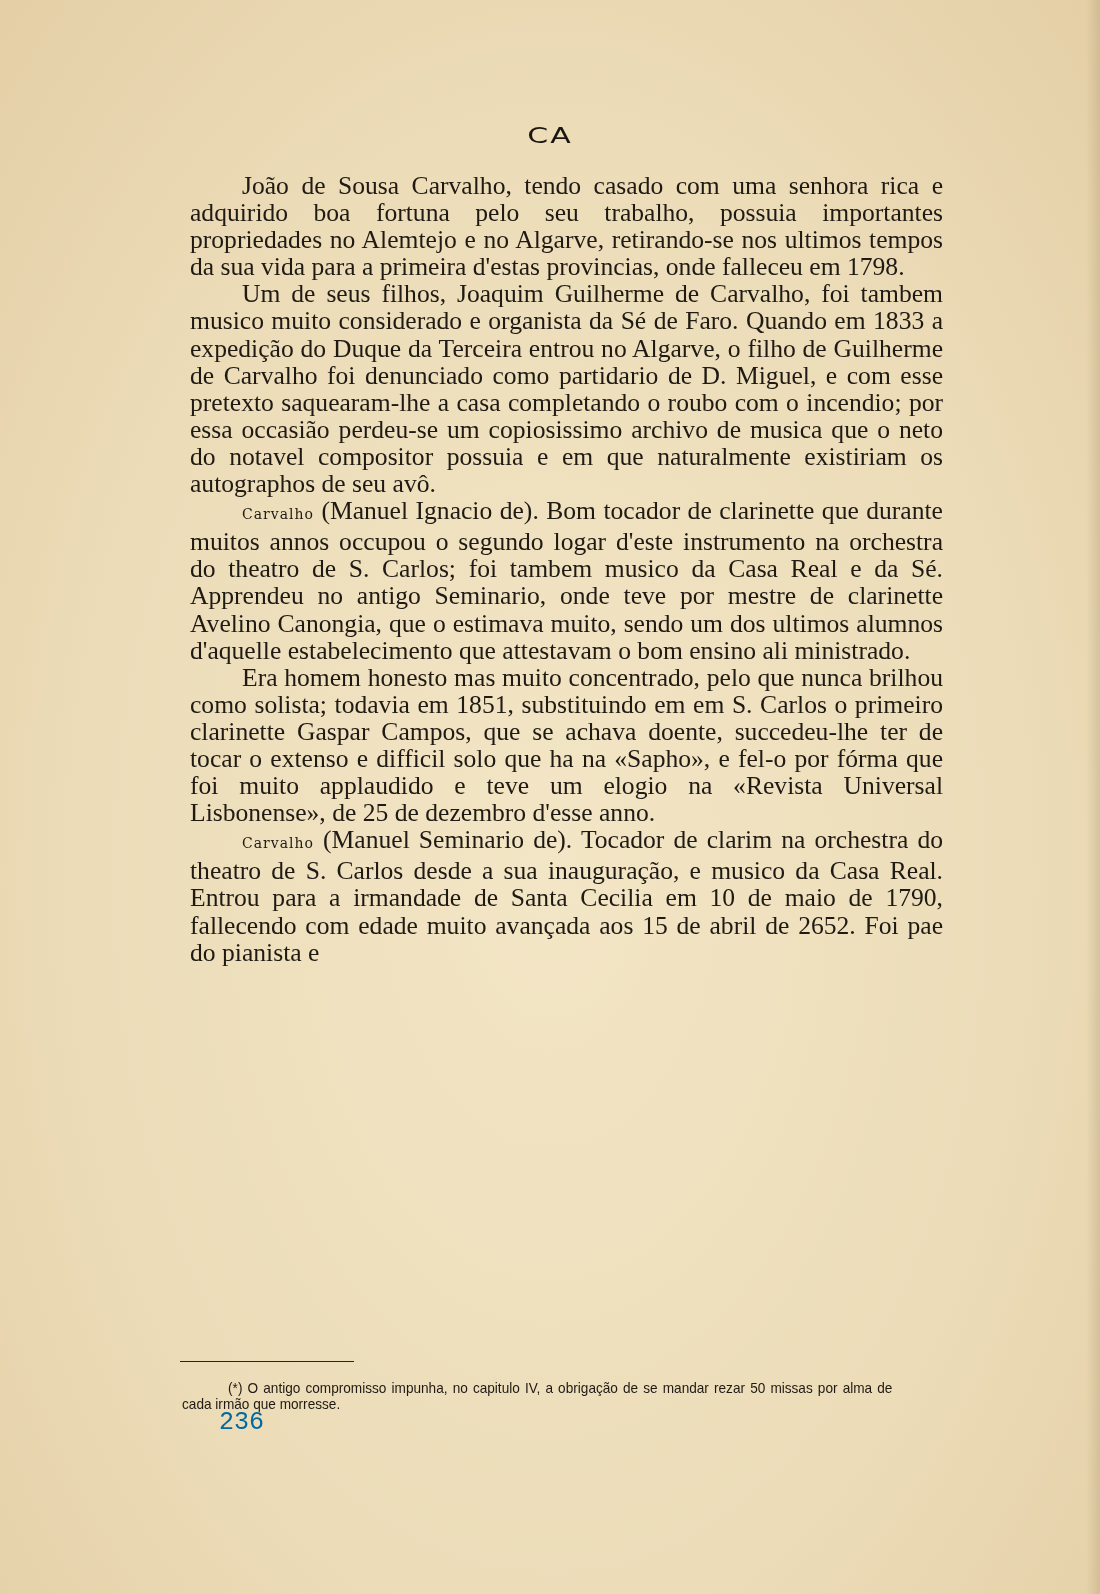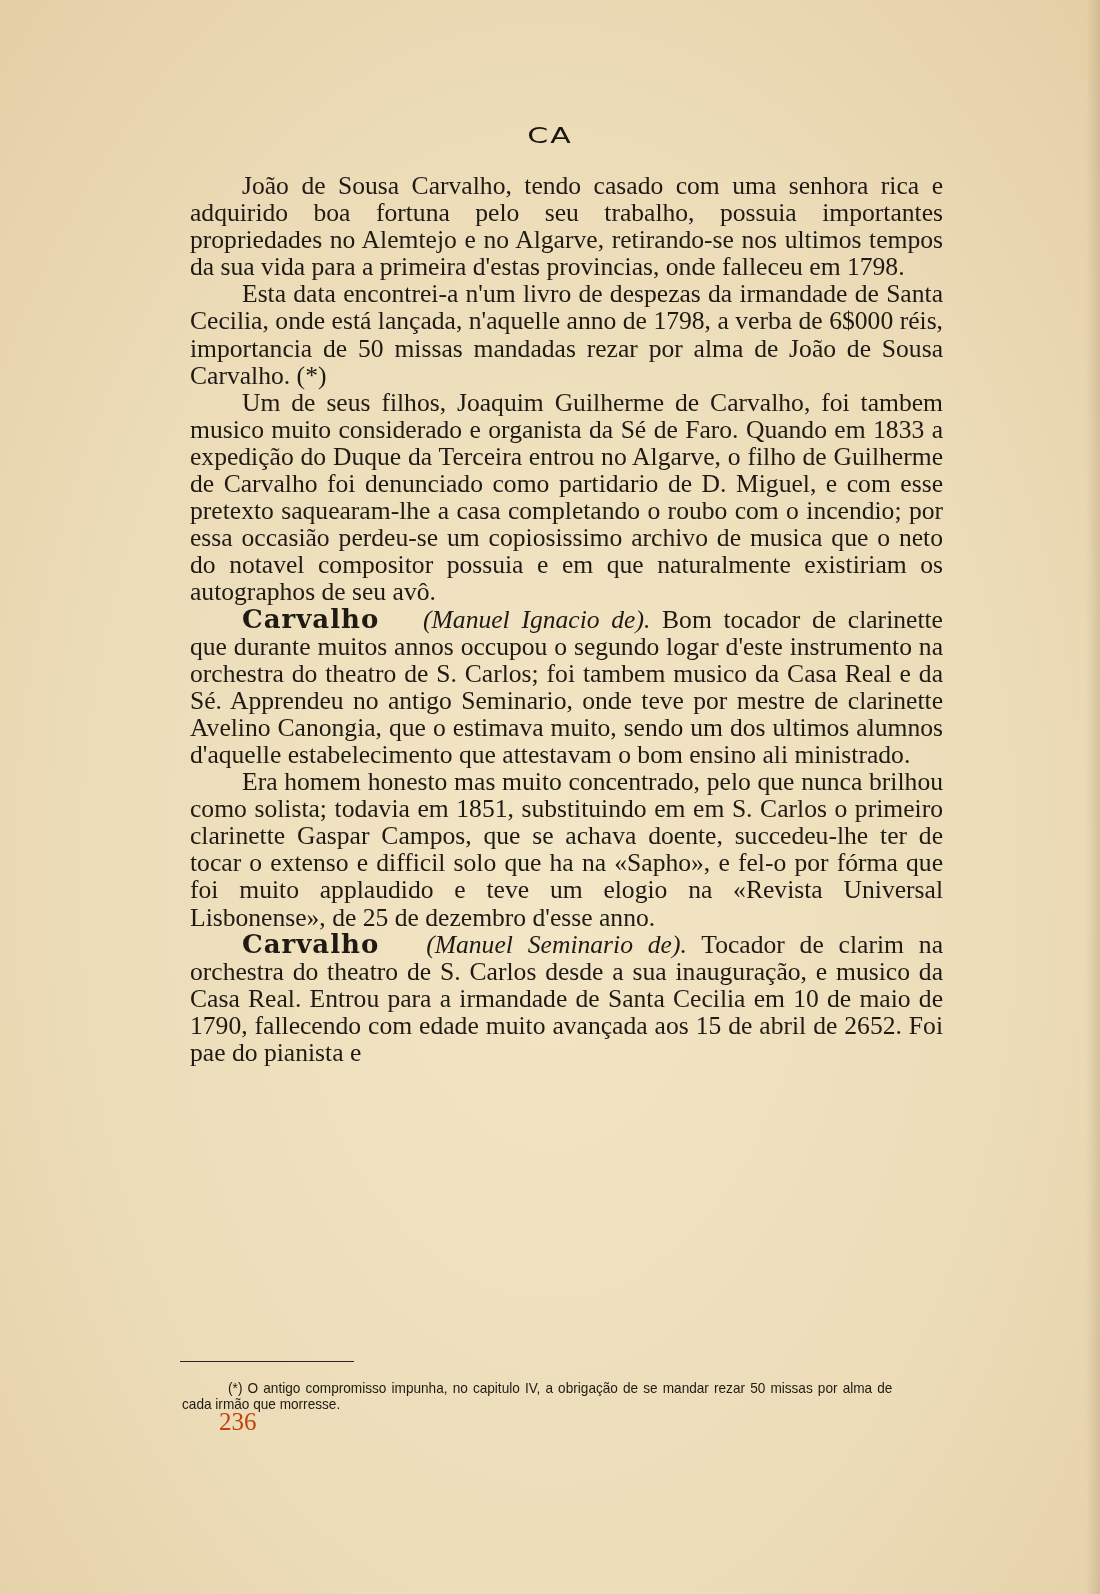--- a/index.html
+++ b/index.html
@@ -40,27 +40,25 @@
     .para {
       font-size: 25.6px;
       line-height: 27.1px;
       text-align: justify;
       margin: 0;
       text-indent: 52px;
       hyphens: none;
     }
     .entry-name {
       font-family: "DejaVu Serif", serif;
-      font-weight: bold;
-      font-size: 26px;
+      font-weight: normal;
+      font-size: 14px;
       letter-spacing: 1px;
     }
     .entry-paren {
-      font-style: italic;
-      margin-left: 32px;
     }
     .footnote-rule {
       position: absolute;
       left: 180px;
       top: 1361px;
       width: 174px;
       height: 0;
       border-top: 1.6px solid #2a241c;
     }
     .footnote {
@@ -75,36 +73,34 @@
       text-indent: 48px;
       margin: 0;
       transform: scaleX(0.96);
       transform-origin: left top;
     }
     .page-number {
       position: absolute;
       left: 219px;
       top: 1408px;
       font-size: 25px;
-      color: #c2410c;
+      color: #0369a1;
+      font-family: Liberation Mono, monospace;
     }
   </style>
 </head>
 <body>
 
 <div class="page-edge"></div>
 
 <div class="running-head">CA</div>
 
 <div class="text-block">
   <p class="para">
     <span>João de Sousa Carvalho, tendo casado com uma senhora rica e adquirido boa fortuna pelo seu trabalho, possuia importantes propriedades no Alemtejo e no Algarve, retirando-se nos ultimos tempos da sua vida para a primeira d'estas provincias, onde falleceu em 1798.</span>
-  </p>
-  <p class="para">
-    <span>Esta data encontrei-a n'um livro de despezas da irmandade de Santa Cecilia, onde está lançada, n'aquelle anno de 1798, a verba de 6$000 réis, importancia de 50 missas mandadas rezar por alma de João de Sousa Carvalho. (*)</span>
   </p>
   <p class="para">
     <span>Um de seus filhos, Joaquim Guilherme de Carvalho, foi tambem musico muito considerado e organista da Sé de Faro. Quando em 1833 a expedição do Duque da Terceira entrou no Algarve, o filho de Guilherme de Carvalho foi denunciado como partidario de D. Miguel, e com esse pretexto saquearam-lhe a casa completando o roubo com o incendio; por essa occasião perdeu-se um copiosissimo archivo de musica que o neto do notavel compositor possuia e em que naturalmente existiriam os autographos de seu avô.</span>
   </p>
   <p class="para">
     <span class="entry-name">Carvalho</span>
     <span class="entry-paren">(Manuel Ignacio de).</span>
     <span>Bom tocador de clarinette que durante muitos annos occupou o segundo logar d'este instrumento na orchestra do theatro de S. Carlos; foi tambem musico da Casa Real e da Sé. Apprendeu no antigo Seminario, onde teve por mestre de clarinette Avelino Canongia, que o estimava muito, sendo um dos ultimos alumnos d'aquelle estabelecimento que attestavam o bom ensino ali ministrado.</span>
   </p>
   <p class="para">

